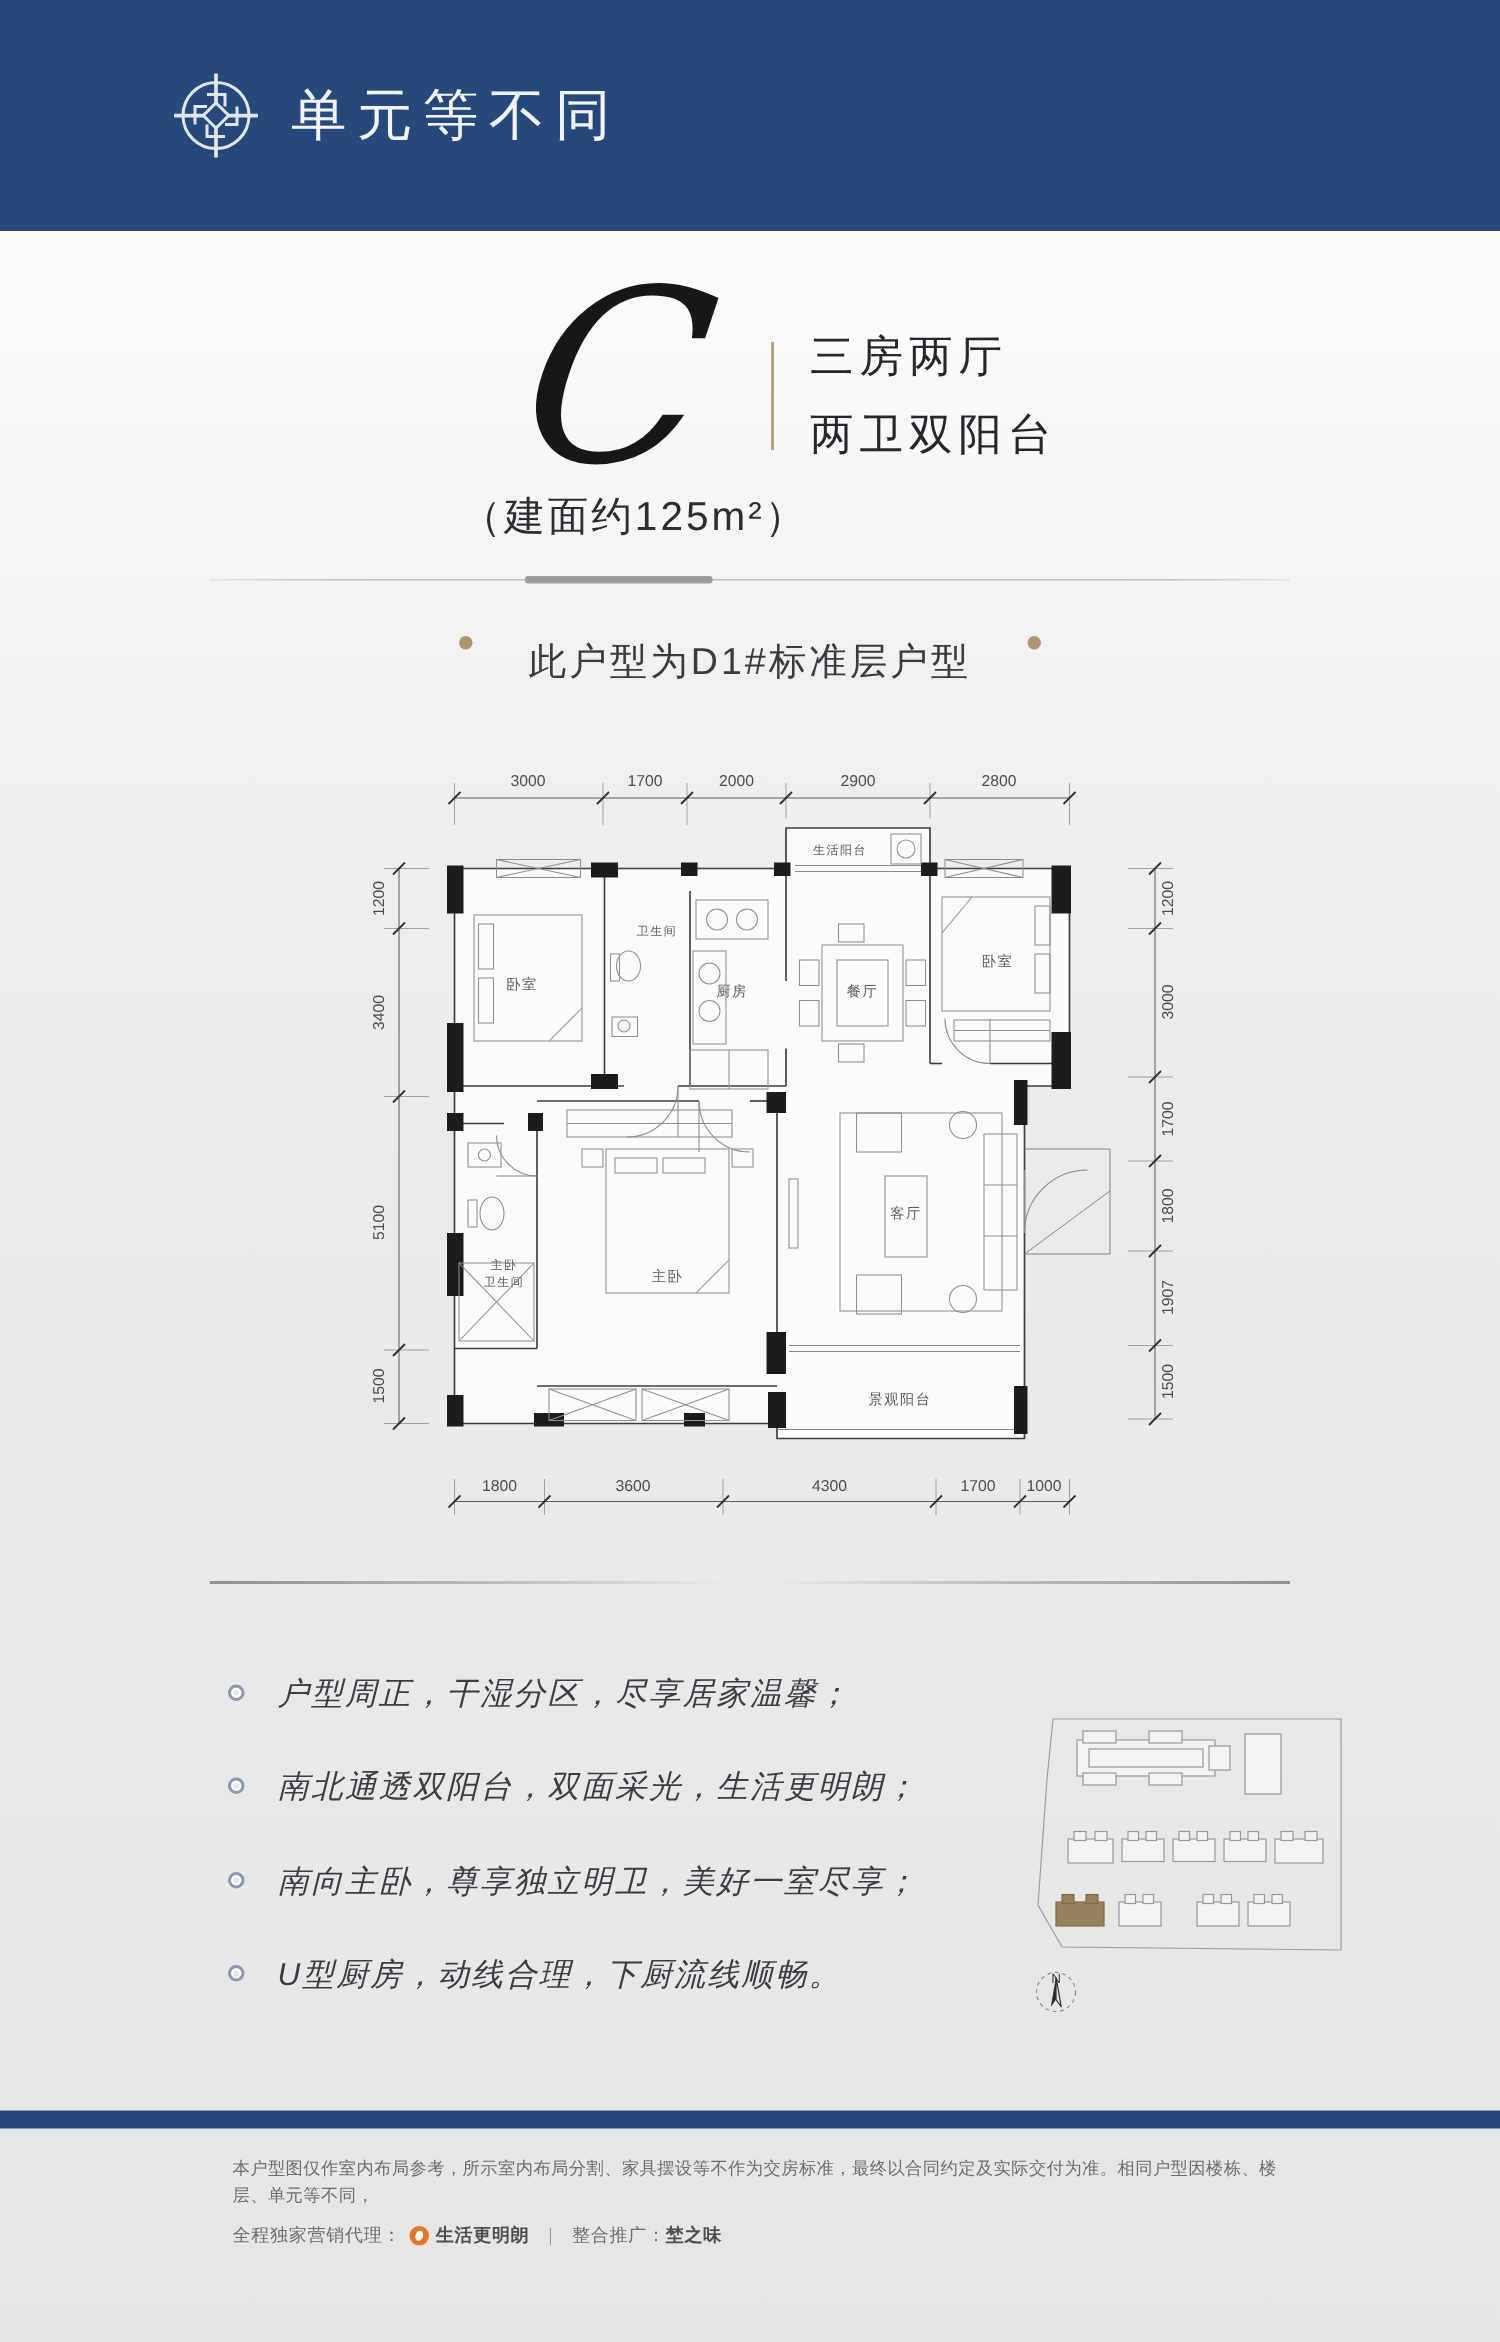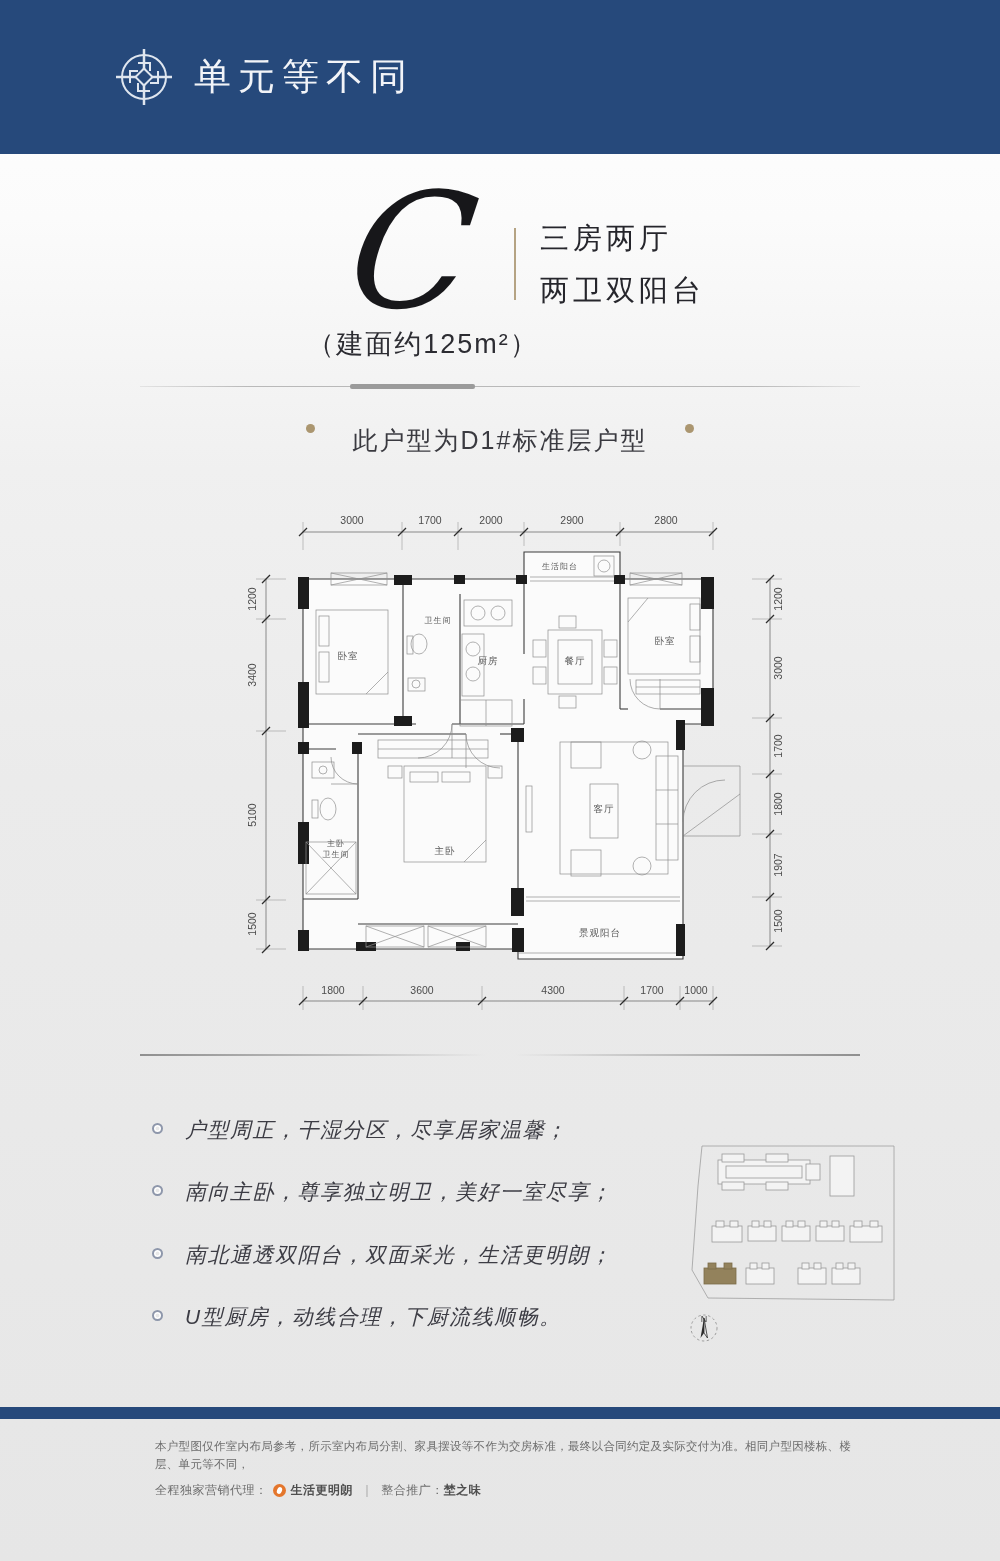--- a/index.html
+++ b/index.html
@@ -367,25 +367,25 @@
 
   <div class="divider2"></div>
 
   <ul class="features">
     <li>
         <span class="ring"></span>
         <span class="feature-text">户型周正，干湿分区，尽享居家温馨；</span>
       </li>
     <li>
         <span class="ring"></span>
-        <span class="feature-text">南向主卧，尊享独立明卫，美好一室尽享；</span>
+        <span class="feature-text">南北通透双阳台，双面采光，生活更明朗；</span>
       </li>
     <li>
         <span class="ring"></span>
-        <span class="feature-text">南北通透双阳台，双面采光，生活更明朗；</span>
+        <span class="feature-text">南向主卧，尊享独立明卫，美好一室尽享；</span>
       </li>
     <li>
         <span class="ring"></span>
         <span class="feature-text">U型厨房，动线合理，下厨流线顺畅。</span>
       </li>
   </ul>
 
   <div class="sitemap">
     <svg width="270" height="225" viewBox="0 0 270 225">
       <polygon class="sm-line" points="24,16 216,16 216,170 30,168 14,140 20,56"></polygon>

